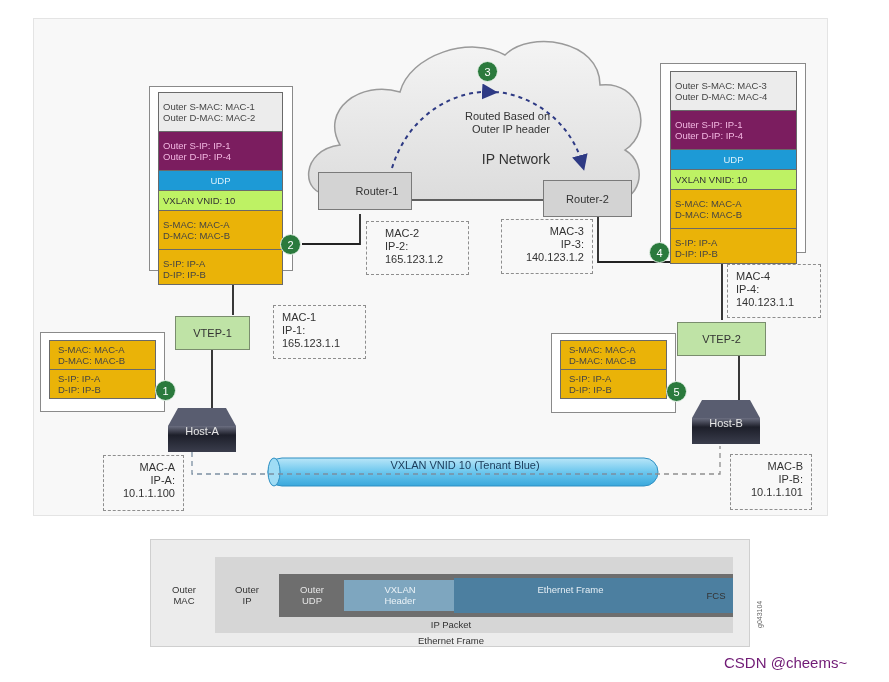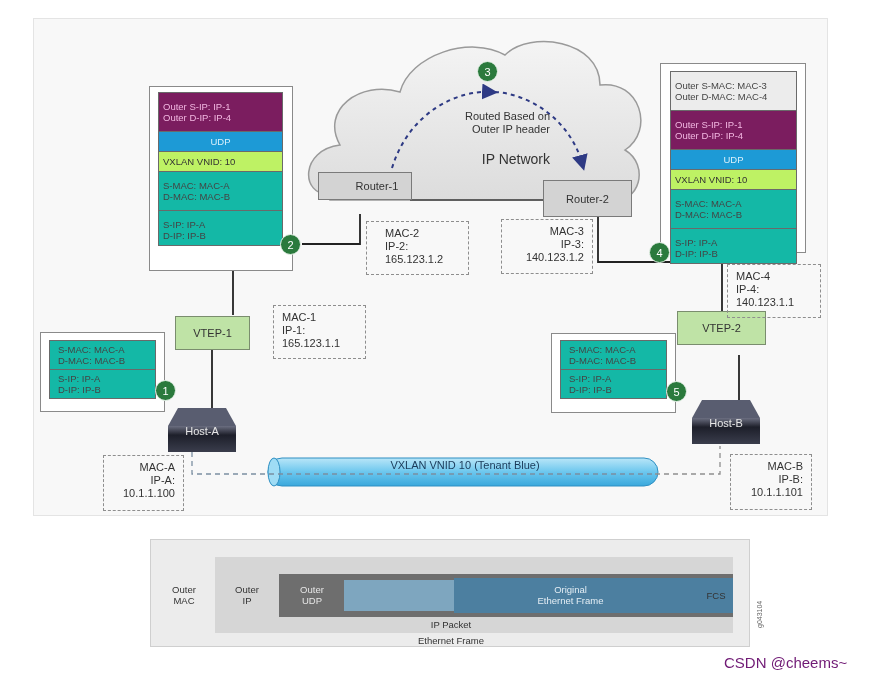--- a/index.html
+++ b/index.html
@@ -9,21 +9,21 @@
   #diagram-panel { left:33px; top:18px; width:795px; height:498px; background:#f8f8f8; border:1px solid #e4e4e4; box-sizing:border-box; }
   svg#net { position:absolute; left:0; top:0; }
   .frame-outer { border:1.5px solid #8a8a8a; background:#fff; box-sizing:border-box; }
   .stack { position:absolute; border:1.5px solid #6a6a6a; box-sizing:border-box; font-size:9.5px; line-height:11px; }
   .layer { border-bottom:1px solid #6a6a6a; padding:8px 4px; box-sizing:border-box; }
   .layer:last-child { border-bottom:none; }
   .l-mac { background:#ececec; color:#444; }
   .l-ip { background:#7b1d5f; color:#f2b7e1; }
   .l-udp { background:#1d9ad6; color:#d9f0fb; text-align:center; }
   .l-vnid { background:#bef264; color:#333; }
-  .l-inner { background:#14b8a6; color:#444; }
+  .l-inner { background:#eab308; color:#444; }
   .dashbox { position:absolute; border:1.5px dashed #8e8e8e; box-sizing:border-box; font-size:11px; line-height:13px; color:#333; padding:5px 8px; background:transparent; }
   .ta-right { text-align:right; }
   .router { position:absolute; background:#d3d3d3; border:1.5px solid #7a7a7a; box-sizing:border-box; font-size:11px; color:#333; display:flex; align-items:center; justify-content:center; }
   .vtep { position:absolute; background:#bfe3a6; border:1.5px solid #7a8d6e; box-sizing:border-box; font-size:11px; color:#333; display:flex; align-items:center; justify-content:center; }
   .badge { position:absolute; width:21px; height:21px; border-radius:50%; background:#2b7a3d; color:#fff; font-size:11px; display:flex; align-items:center; justify-content:center; border:1.5px solid #e8f3ea; box-sizing:border-box; }
   .host { position:absolute; width:68px; height:42px; }
   .host .lbl { position:absolute; left:0; right:0; top:17px; text-align:center; color:#e6e6e6; font-size:11px; }
   .cloud-text { position:absolute; text-align:right; color:#333; }
   .tunnel-label { position:absolute; font-size:11px; color:#1b3b5a; text-align:center; }
   
@@ -89,45 +89,49 @@
     <rect x="692" y="418" width="68" height="26" fill="url(#hostGrad)"></rect>
   </g>
 </svg>
 
 <div class="cloud-text" style="left:430px; top:110px; width:120px; font-size:11px; line-height:13px;">
   <div>Routed Based on</div>
   <div>Outer IP header</div>
 </div>
 <div class="cloud-text" style="left:430px; top:151px; width:120px; font-size:14px;">IP Network</div>
 
-<div class="router" style="left:318px; top:172px; width:94px; height:28px;padding-left:24px;">
+<div class="router" style="left:318px; top:172px; width:94px; height:38px;padding-left:24px;">
   <span>Router-1</span>
 </div>
 <div class="router" style="left:543px; top:180px; width:89px; height:37px;">
   <span>Router-2</span>
 </div>
 
 <div class="vtep" style="left:175px; top:316px; width:75px; height:34px;align-items:center;">
   <span>VTEP-1</span>
 </div>
-<div class="vtep" style="left:677px; top:311px; width:89px; height:34px;">
+<div class="vtep" style="left:677px; top:322px; width:89px; height:34px;">
   <span>VTEP-2</span>
 </div>
 
 <div class="host" style="left:168px; top:408px;">
   <div class="lbl">Host-A</div>
 </div>
 <div class="host" style="left:692px; top:400px;">
   <div class="lbl">Host-B</div>
 </div>
 
 <div class="tunnel-label" style="left:290px; top:459px; width:350px;">VXLAN VNID 10 (Tenant Blue)</div>
 
 <div class="abs frame-outer" style="left:149px; top:86px; width:144px; height:185px;"></div>
 <div class="stack" style="left:158px; top:92px; width:125px;">
+  <div class="layer l-mac">
+    <div>Outer S-MAC: MAC-1</div>
+    <div>Outer D-MAC: MAC-2</div>
+  </div>
   <div class="layer l-ip">
     <div>Outer S-IP: IP-1</div>
     <div>Outer D-IP: IP-4</div>
   </div>
   <div class="layer l-udp" style="padding:4px;">UDP</div>
   <div class="layer l-vnid" style="padding:4px;">VXLAN VNID: 10</div>
   <div class="layer l-inner">
     <div>S-MAC: MAC-A</div>
     <div>D-MAC: MAC-B</div>
   </div>
@@ -233,22 +237,25 @@
     <div>MAC</div>
   </div>
   <div class="fp-text" style="left:70px; top:44px; width:52px;">
     <div>Outer</div>
     <div>IP</div>
   </div>
   <div class="fp-text" style="left:132px; top:44px; width:58px; color:#e6e6e6;">
     <div>Outer</div>
     <div>UDP</div>
   </div>
+  <div class="fp-text" style="left:193px; top:44px; width:112px; color:#eaf2f7;">
+    <div>VXLAN</div>
+    <div>Header</div>
+  </div>
   <div class="fp-text" style="left:303px; top:44px; width:233px; color:#e3edf4;">
-    <div>Original</div>
     <div>Ethernet Frame</div>
   </div>
   <div class="fp-text" style="left:540px; top:50px; width:50px;">FCS</div>
   <div class="fp-text" style="left:240px; top:79px; width:120px;">IP Packet</div>
   <div class="fp-text" style="left:230px; top:95px; width:140px;">Ethernet Frame</div>
 </div>
 <div id="fig-id">g043104</div>
 
 <div id="watermark">CSDN @cheems~</div>
 

